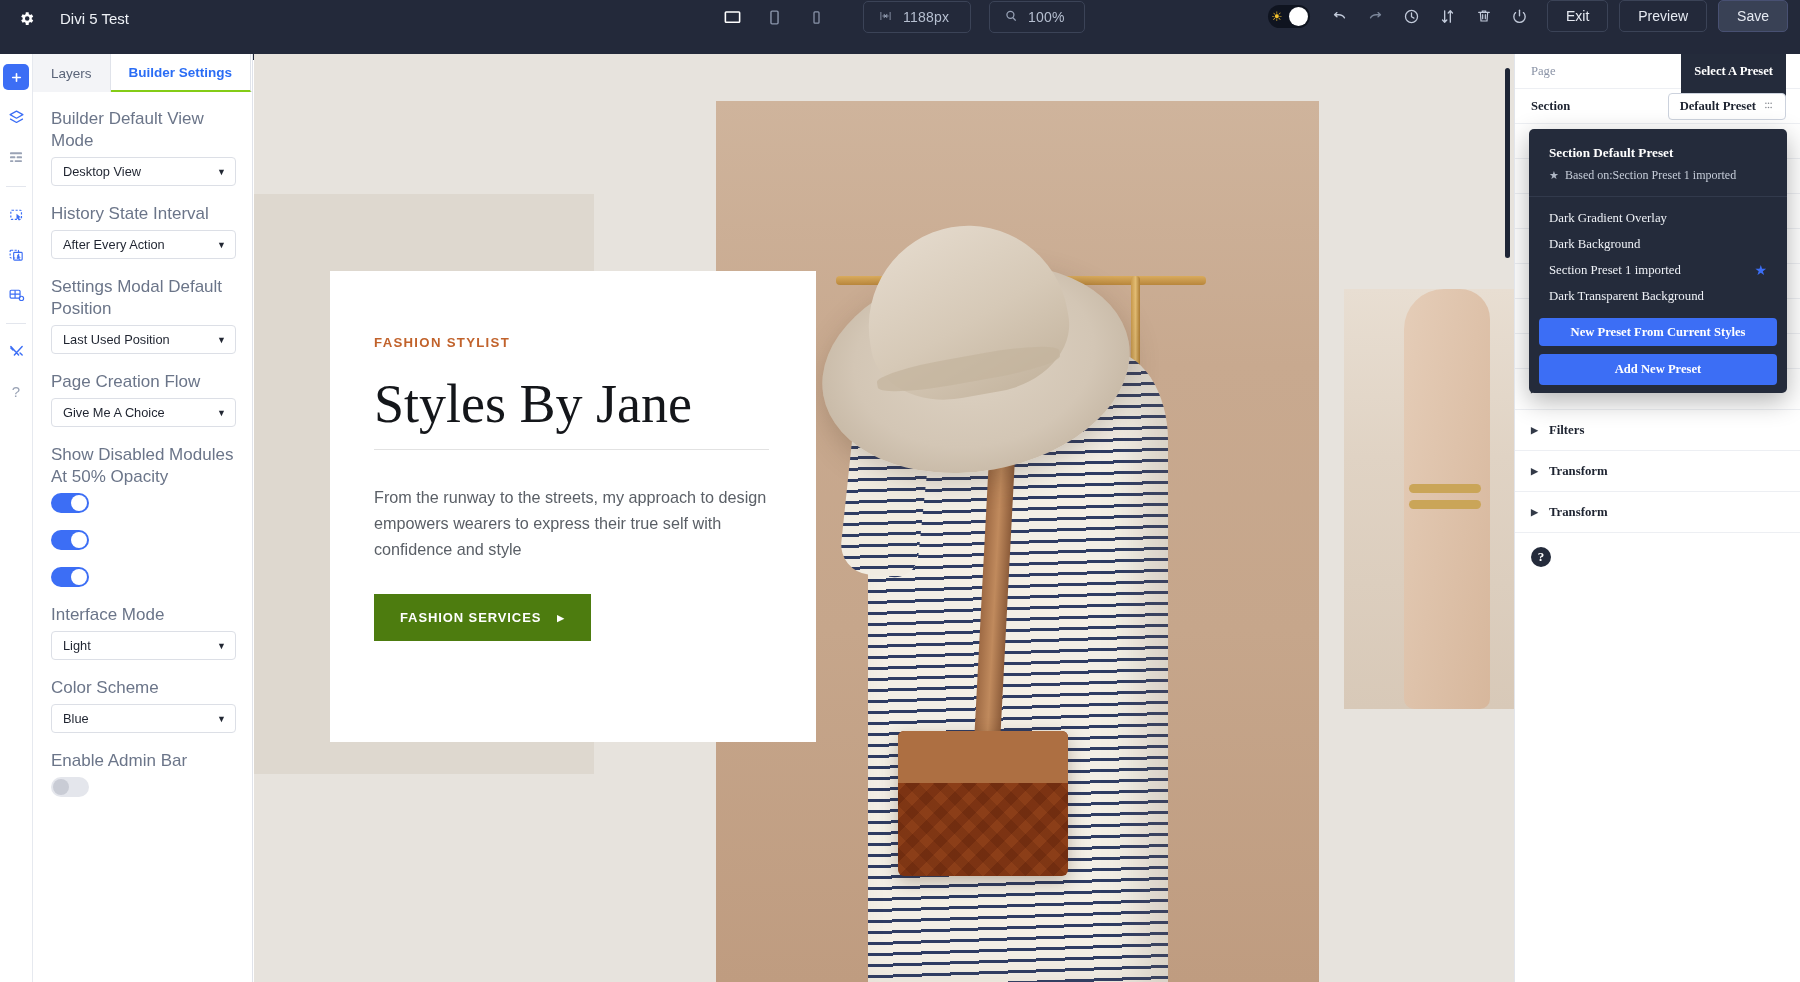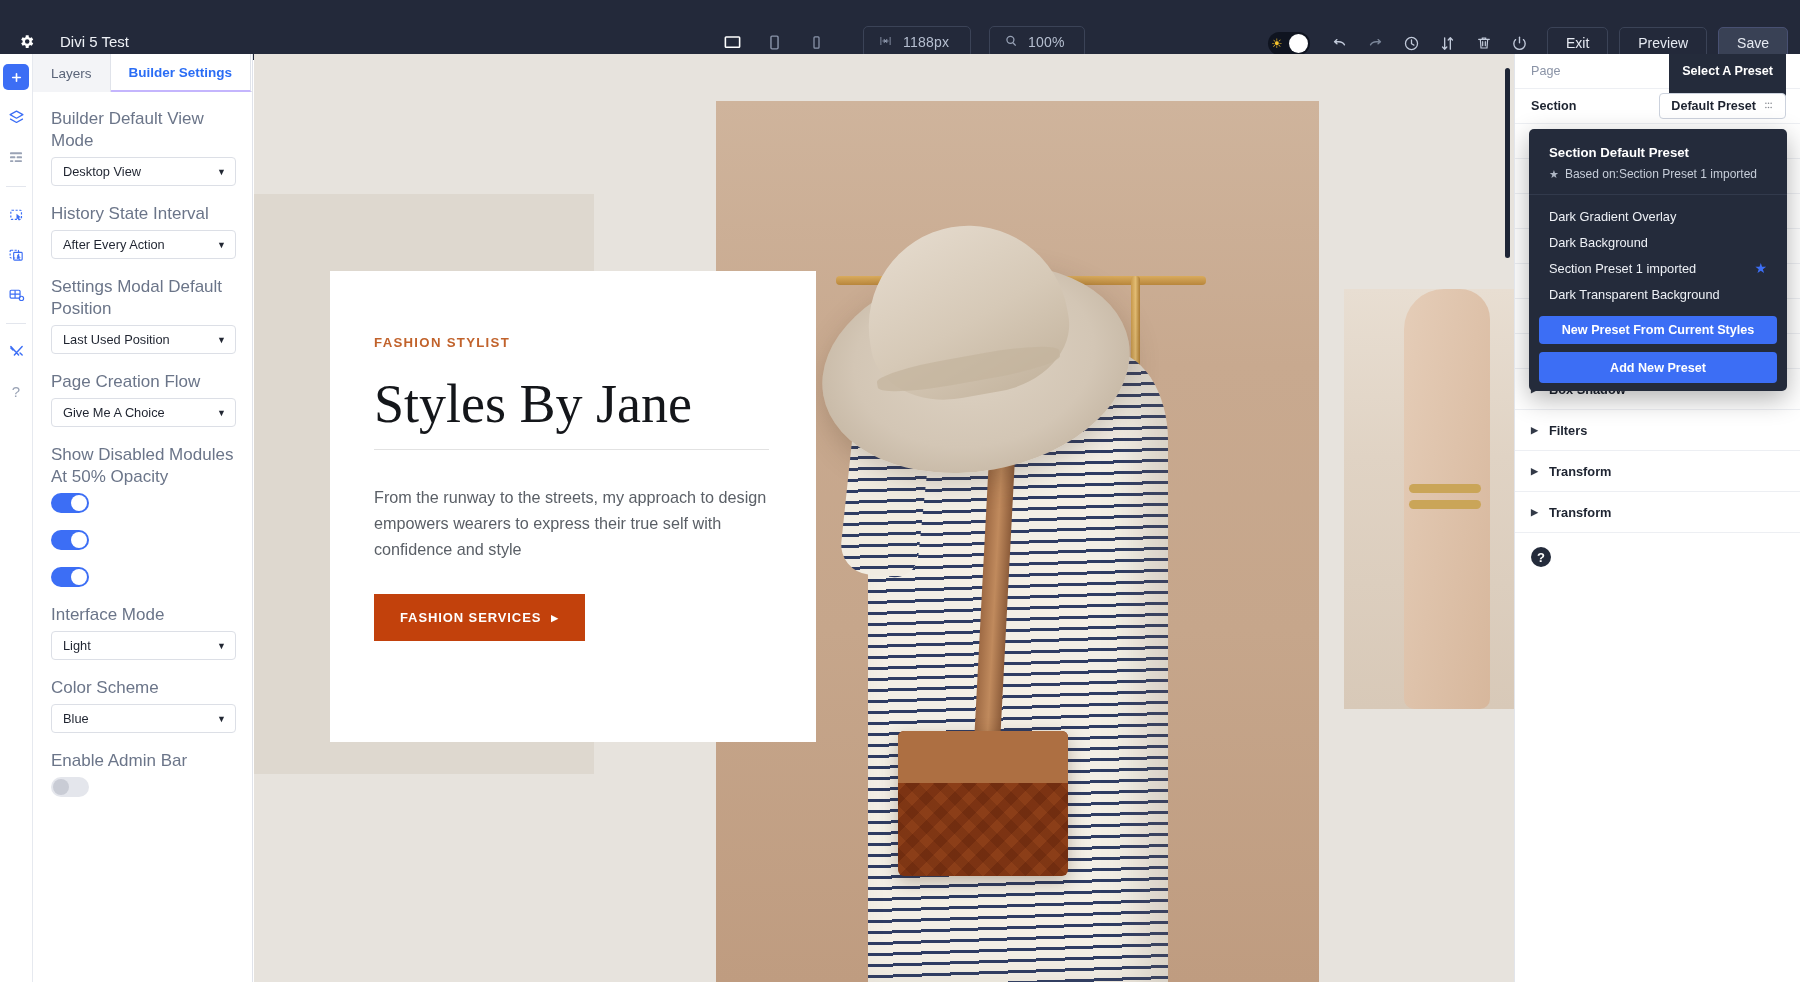--- a/index.html
+++ b/index.html
@@ -6,21 +6,21 @@
   html, body {
     width: 1800px; height: 982px; overflow: hidden;
     font-family: "Liberation Sans", sans-serif;
     background: #fff;
   }
   #app { position: relative; width: 1800px; height: 982px; }
 
   
   .topbar {
     position: absolute; top: 0; left: 0; width: 1800px; height: 60px;
-    background: #23293a; display: flex; align-items: flex-end;
+    background: #23293a; display: flex; align-items: flex-start;
     border-bottom: 1px solid #1b2130;
   }
   .tb-left { display: flex; align-items: center; padding-left: 8px; }
   .tb-gear {
     width: 36px; height: 36px; display: flex; align-items: center; justify-content: center;
     color: #ffffff; cursor: pointer;
   }
   .tb-title {
     color: #eef1f6; font-size: 15px; font-weight: 400; margin-left: 16px; white-space: nowrap;
   }
@@ -85,21 +85,21 @@
     position: absolute; top: 54px; left: 33px; width: 220px; height: 928px;
     background: #ffffff; border-right: 1px solid #e0e3ea; overflow: hidden;
   }
   .ltabs { display: flex; height: 38px; border-bottom: 1px solid #e0e3ea; }
   .ltab {
     padding: 0 18px; height: 38px; display: flex; align-items: center;
     font-size: 13.5px; color: #5a6478; cursor: pointer; background: #f3f4f7;
     border-right: 1px solid #e0e3ea;
   }
   .ltab.active {
-    background: #ffffff; color: #2a6df5; font-weight: bold; border-bottom: 2px solid #c4b5fd;
+    background: #ffffff; color: #2a6df5; font-weight: bold; border-bottom: 2px solid #84cc16;
     margin-bottom: -1px;
   }
   .lbody { padding: 16px 16px 0 18px; }
   .fgroup { margin-bottom: 17px; }
   .flabel {
     font-size: 17px; color: #6b7589; line-height: 22px; margin-bottom: 5px;
   }
   .select {
     height: 29px; border: 1px solid #dcdfe6; border-radius: 4px; background: #fff;
     display: flex; align-items: center; justify-content: space-between;
@@ -228,35 +228,35 @@
   }
   .hero-h1 {
     font-family: "Liberation Serif", serif; font-size: 54px; color: #14161a;
     font-weight: 400; line-height: 1.05; margin-bottom: 16px;
   }
   .hero-rule { height: 1px; background: #e2e2e2; margin-bottom: 35px; }
   .hero-p {
     font-size: 16.2px; line-height: 1.6; color: #5a5f66; margin-bottom: 32px;
   }
   .hero-btn {
-    display: inline-flex; align-items: center; gap: 10px;
-    background: #c2410c; color: #fff; font-size: 13px; font-weight: bold;
+    display: inline-flex; align-items: center; gap: 16px;
+    background: #4d7c0f; color: #fff; font-size: 13px; font-weight: bold;
     letter-spacing: .9px; padding: 16px 26px; cursor: pointer;
   }
 
   
   .cscroll {
     position: absolute; right: 4px; top: 14px; width: 5px; height: 190px;
     background: #1e2535; border-radius: 3px; z-index: 6; cursor: pointer;
   }
 
   
   .rpanel {
     position: absolute; top: 54px; right: 0; width: 286px; height: 928px;
-    background: #ffffff; border-left: 1px solid #e2e5eb; overflow: hidden;
+    background: #ffffff; border-left: 1px solid #e2e5eb; overflow: hidden; font-family: Liberation Serif, serif;
   }
   .rrow {
     height: 35px; display: flex; align-items: center; justify-content: space-between;
     padding: 0 14px 0 16px; border-bottom: 1px solid #edeff3;
   }
   .rrow .rlabel { font-size: 12.6px; color: #8a93a6; }
   .rrow .rlabel.strong { color: #1d2330; font-weight: bold; }
   .preset-dark {
     background: #242b3b; color: #fff; font-size: 12.6px; font-weight: bold;
     padding: 20px 13px; border-radius: 4px; cursor: pointer;

